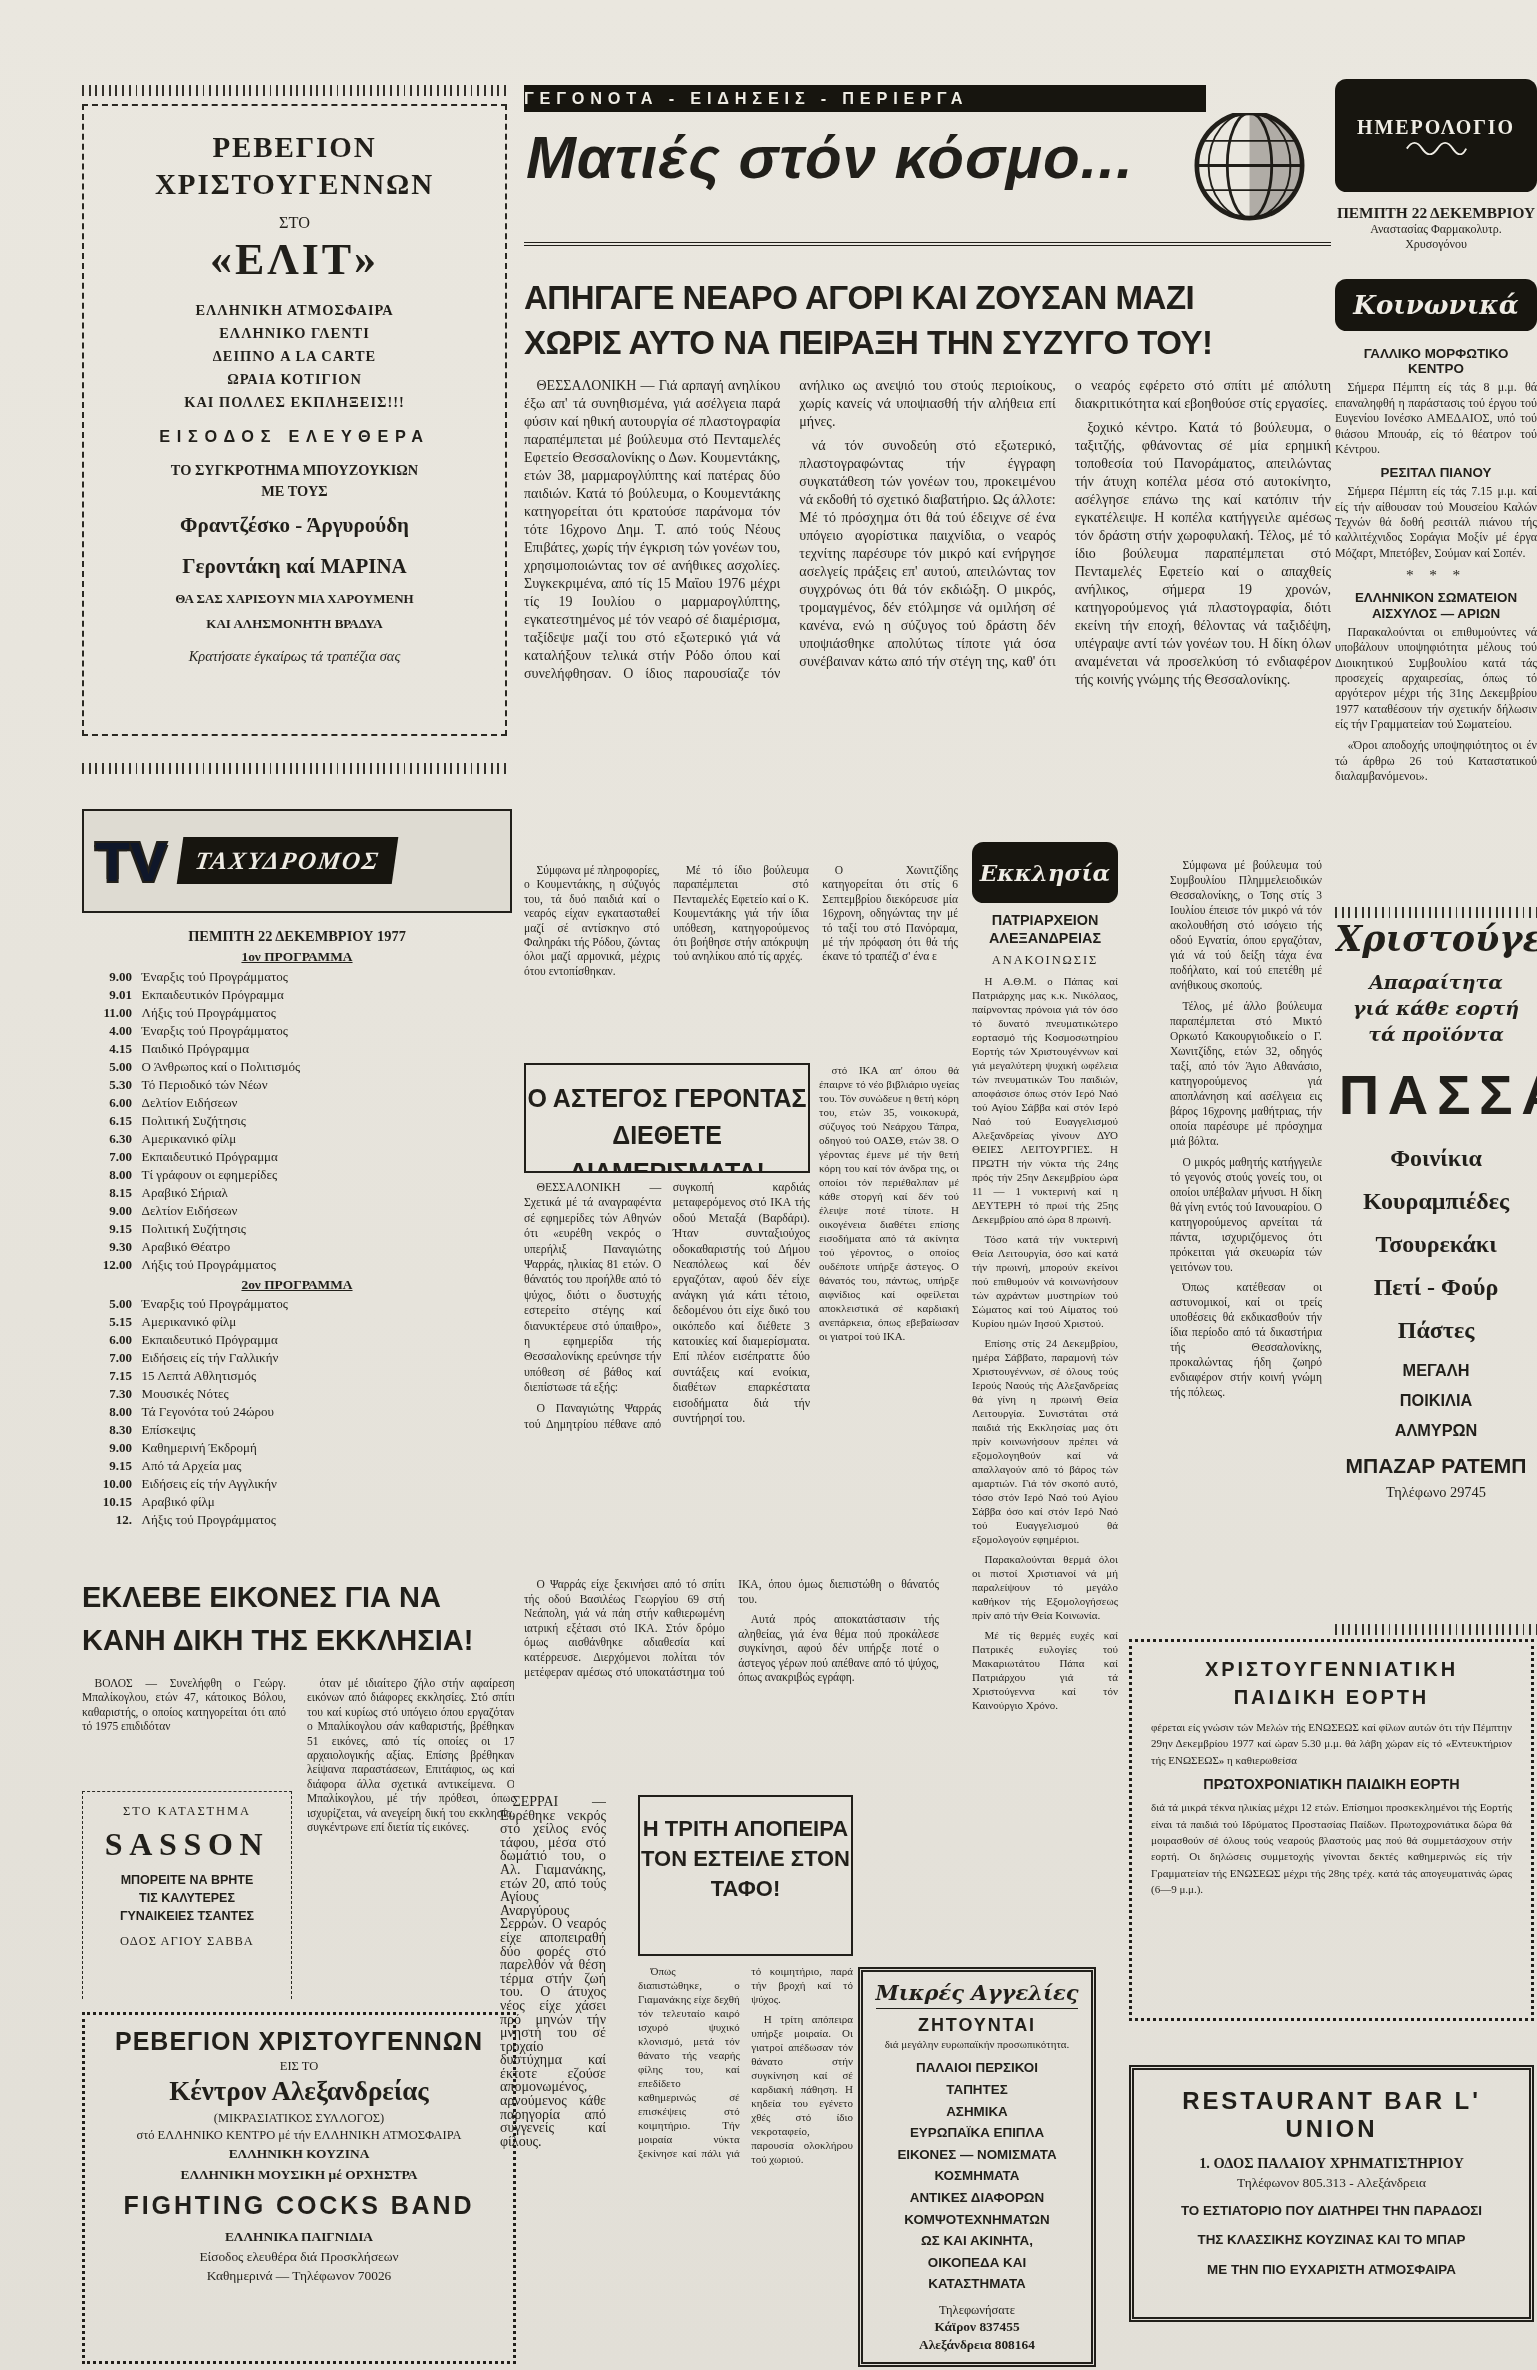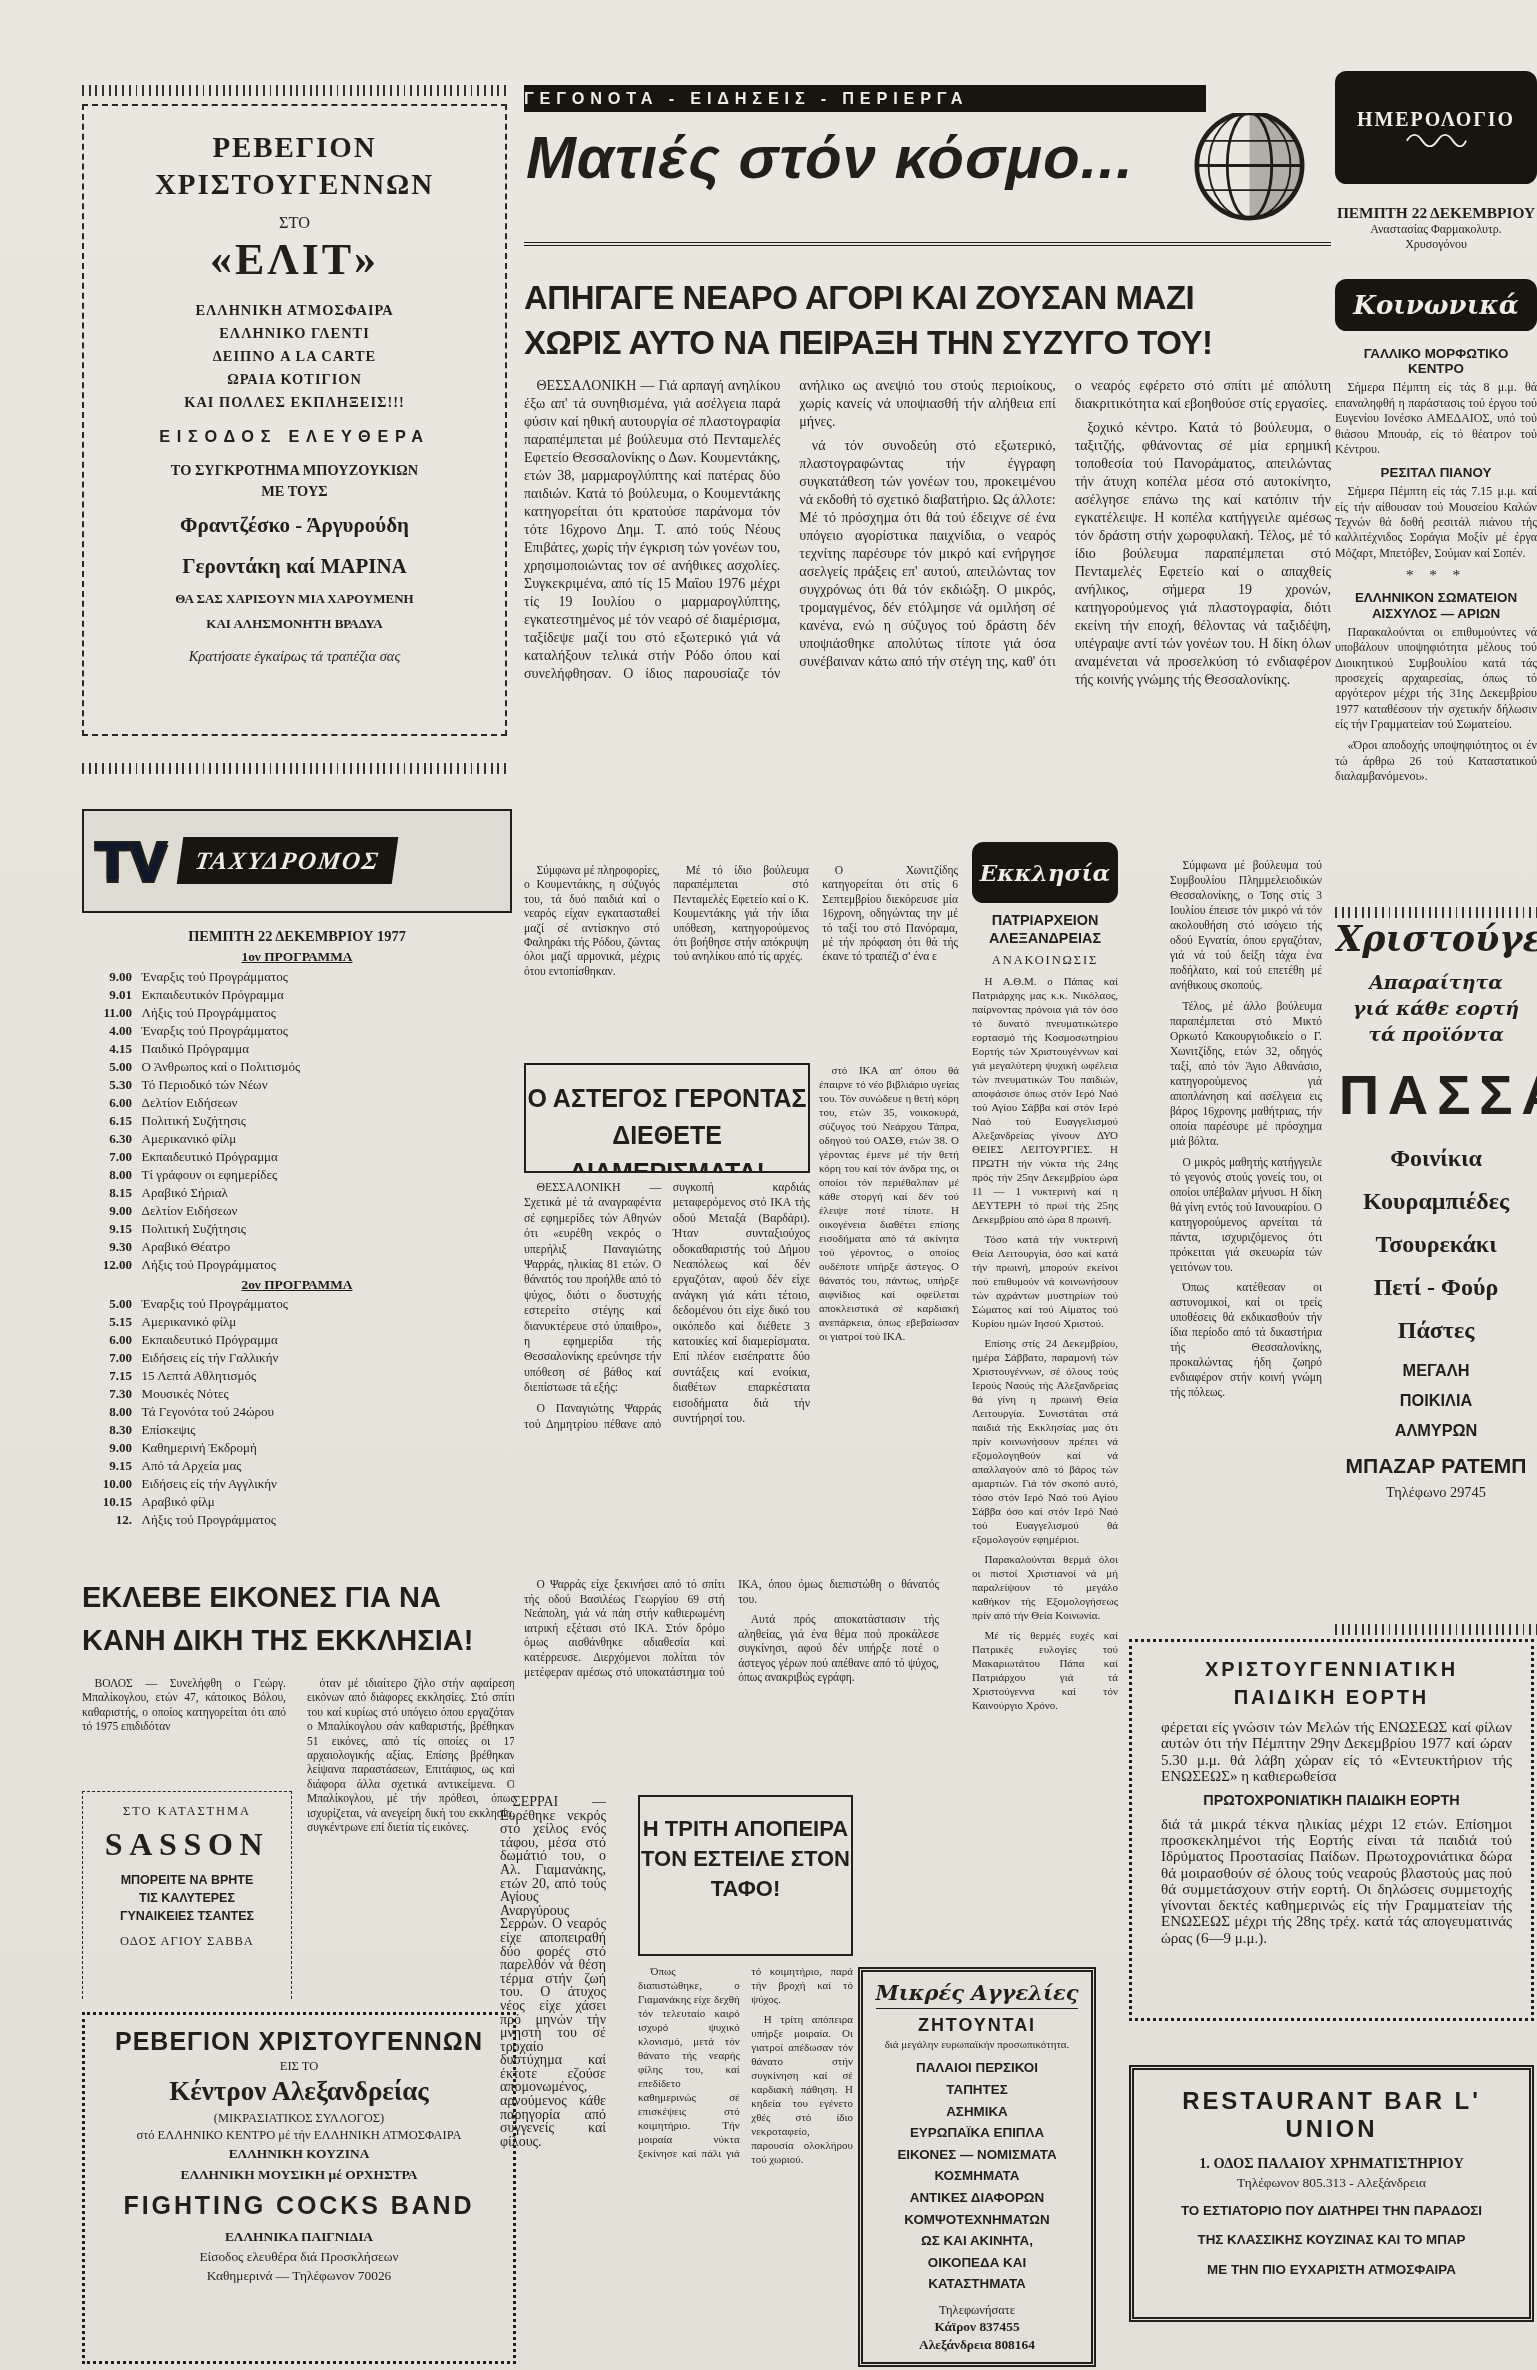--- a/index.html
+++ b/index.html
@@ -42,21 +42,21 @@
   .tv-show{flex:1;}
 
   
   #banner{left:524px;top:85px;width:682px;height:27px;background:#17150f;color:#efece4;
           display:flex;align-items:center;justify-content:flex-start;font-weight:bold;font-size:16.3px;letter-spacing:5.8px;}
   #masthead{left:524px;top:113px;width:807px;height:133px;border-bottom:4.8px double #211f1a;}
   #masthead h1{margin:0;position:absolute;left:1.9px;top:9.6px;font-size:60px;font-weight:bold;font-style:italic;letter-spacing:1px;}
   #globe{position:absolute;right:23px;top:-5.8px;width:117px;height:117px;}
 
   
-  #imerologio{left:1335px;top:71px;width:202px;height:113px;}
+  #imerologio{left:1335px;top:79px;width:202px;height:113px;}
   .imer-inner{width:100%;height:100%;font-size:20px;font-weight:bold;letter-spacing:1.9px;}
   #dateblock{left:1335px;top:204px;width:202px;text-align:center;}
   .cal-date{font-size:15.4px;font-weight:bold;}
   .cal-saint{font-size:12px;line-height:15.4px;}
   #koin-box{left:1335px;top:279px;width:202px;height:52px;}
   .koin-inner{width:100%;height:100%;font-size:26px;}
   #koinonika{left:1335px;top:338px;width:202px;height:567px;font-size:12px;line-height:15.4px;}
   .koin-title{font-weight:bold;font-size:13.4px;text-align:center;margin:7.7px 0 3.8px;font-family:"Liberation Sans",sans-serif;}
   .koin-stars{text-align:center;font-size:15.4px;letter-spacing:5.8px;margin:3.8px 0;}
   #ticks-koin{left:1335px;top:907px;width:202px;}
@@ -115,21 +115,21 @@
   .x-brand{font-size:56px;font-weight:bold;letter-spacing:8.6px;white-space:nowrap;margin:15.4px 0 9.6px;margin-left:3.8px;}
   .product{font-size:24px;font-weight:bold;line-height:43px;}
   .x-note{font-size:16.3px;font-weight:bold;line-height:22px;margin-top:7.7px;font-family:"Liberation Sans",sans-serif;}
   .x-bazar{font-size:21px;font-weight:bold;margin-top:13.4px;font-family:"Liberation Sans",sans-serif;}
   .x-tel{font-size:14.4px;margin-top:5.8px;}
   #ticks-pass{left:1335px;top:1624px;width:202px;}
 
   
   #christ-box{left:1129px;top:1639px;width:405px;height:382px;border:3.8px dotted #211f1a;padding:13.4px 19px 0;text-align:center;}
   .eor-t{font-size:20px;font-weight:bold;letter-spacing:2.9px;line-height:28px;font-family:"Liberation Sans",sans-serif;}
-  .eor-p{font-size:15px;line-height:16.3px;text-align:justify;text-indent:0;margin-top:7.7px;margin-left:10px;}
+  .eor-p{font-size:11px;line-height:16.3px;text-align:justify;text-indent:0;margin-top:7.7px;}
   .eor-t3{font-size:14.4px;font-weight:bold;margin-top:7.7px;font-family:"Liberation Sans",sans-serif;}
   #restaurant{left:1129px;top:2065px;width:405px;height:257px;border:5.8px double #211f1a;text-align:center;padding-top:17px;}
   .res-name{font-size:24px;font-weight:bold;letter-spacing:2.9px;font-family:"Liberation Sans",sans-serif;}
   .res-addr{font-size:14.4px;font-weight:bold;margin-top:11.5px;}
   .res-tel{font-size:13.4px;margin-top:3.8px;}
   .res-l{font-size:13.4px;font-weight:bold;line-height:20px;margin-top:9.6px;font-family:"Liberation Sans",sans-serif;}
   #revegion2{left:82px;top:2012px;width:434px;height:352px;border:3.8px dotted #211f1a;text-align:center;padding-top:11.5px;}
   .rev-t{font-size:25px;font-weight:bold;letter-spacing:1px;font-family:"Liberation Sans",sans-serif;}
   .rev-eis{font-size:12.5px;margin-top:3.8px;}
   .rev-c{font-size:27px;font-weight:bold;line-height:35px;}

